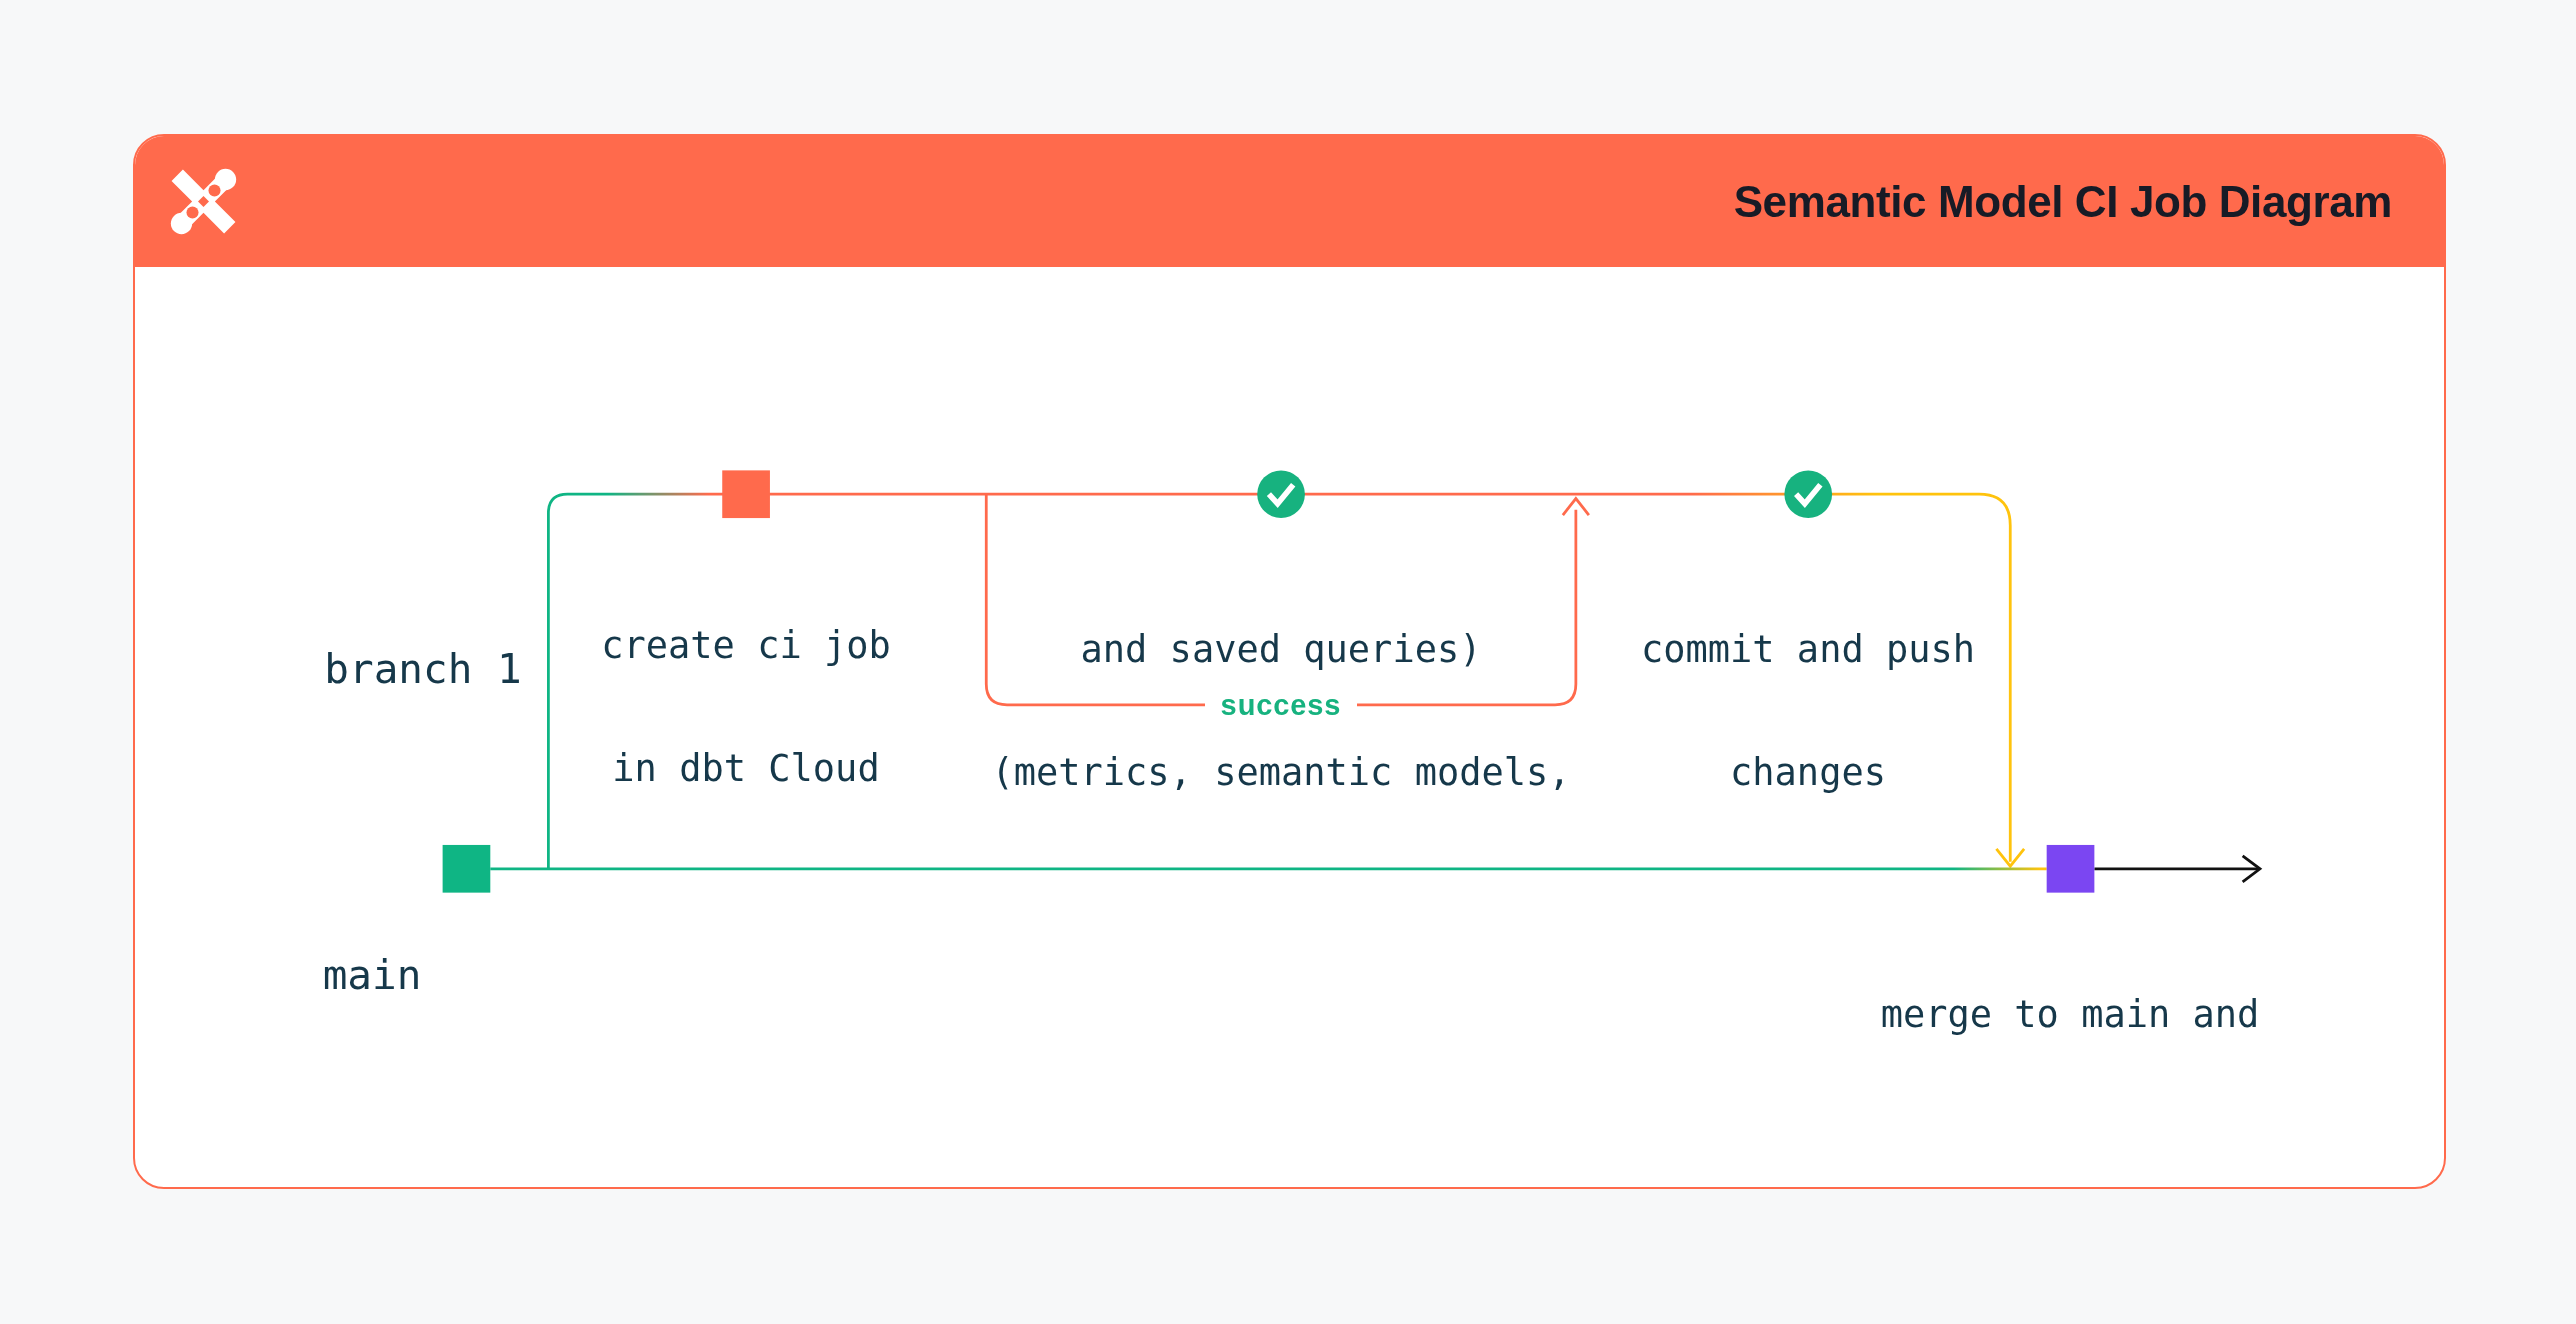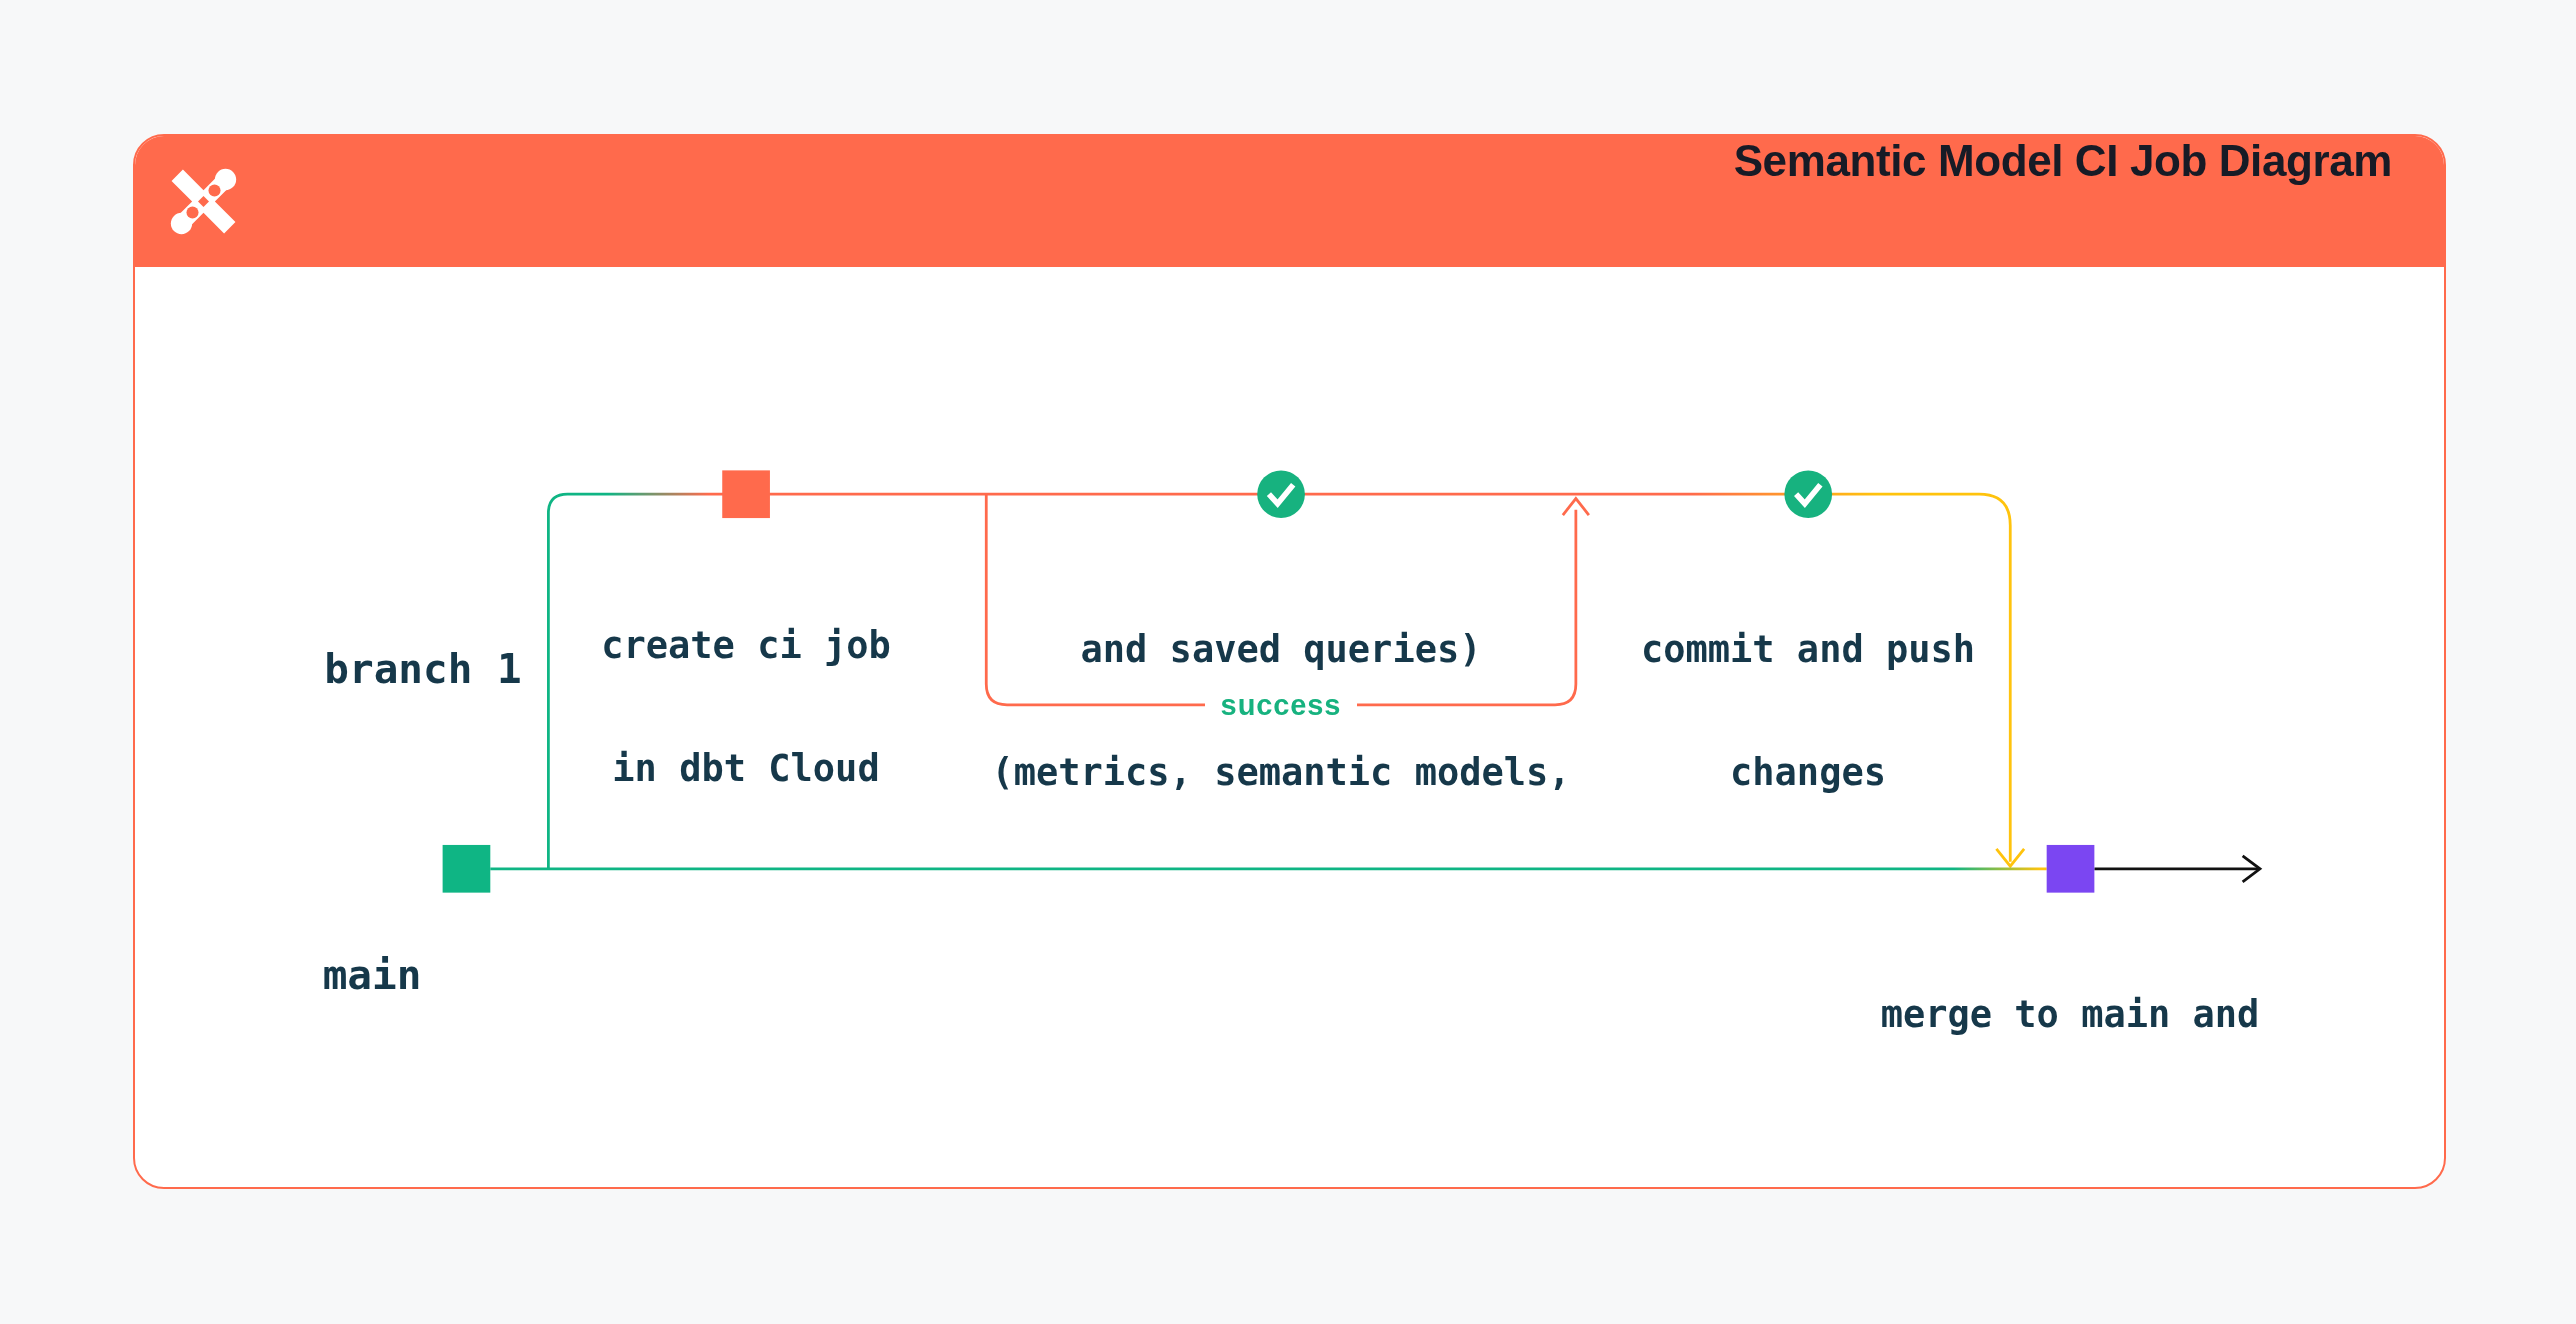--- a/index.html
+++ b/index.html
@@ -5,27 +5,27 @@
   :root{
     --coral:#FF6A4C; --green:#0FB584; --check-green:#17B27F; --yellow:#FFC30D;
     --purple:#7B46F2; --navy:#16384A; --title:#171B26; --bg:#F7F8F9; --white:#FFFFFF;
   }
   *{margin:0;padding:0;box-sizing:border-box;}
   body{width:2576px;height:1324px;background:var(--bg);position:relative;overflow:hidden;
        font-family:"DejaVu Sans Mono",monospace;}
   .card{position:absolute;left:133px;top:134px;width:2313px;height:1055px;
         background:var(--white);border:2.6px solid var(--coral);border-radius:31px;overflow:hidden;}
   .card-header{position:absolute;left:0;top:0;width:100%;height:131px;background:var(--coral);
-               display:flex;}
+               display:flex;align-items:center;}
   .logo{position:absolute;left:33px;top:28px;width:71px;height:75px;}
   .title{margin-left:auto;padding-right:52px;font-family:"Liberation Sans",sans-serif;
          font-weight:700;font-size:44px;color:var(--title);letter-spacing:-0.4px;}
   svg.diagram{position:absolute;left:0;top:0;width:2576px;height:1324px;}
   .lbl{position:absolute;transform:translateX(-50%);text-align:center;color:var(--navy);
-       font-weight:700;white-space:pre;}
+       font-weight:400;white-space:pre;}
   .lbl.big{font-size:41px;line-height:52px;}
   .lbl.node{font-size:37px;line-height:41px;}
   .success{position:absolute;transform:translate(-50%,-50%);background:var(--white);
            padding:1.7px 15.6px;font-family:"Liberation Sans",sans-serif;font-weight:700;
            font-size:29px;color:var(--check-green);letter-spacing:0.9px;}
   .st-line{fill:none;stroke-width:3.2px;}
   .st-coral{stroke:var(--coral);}
   .st-yellow{stroke:var(--yellow);}
   .st-black{stroke:#111111;}
 </style>

